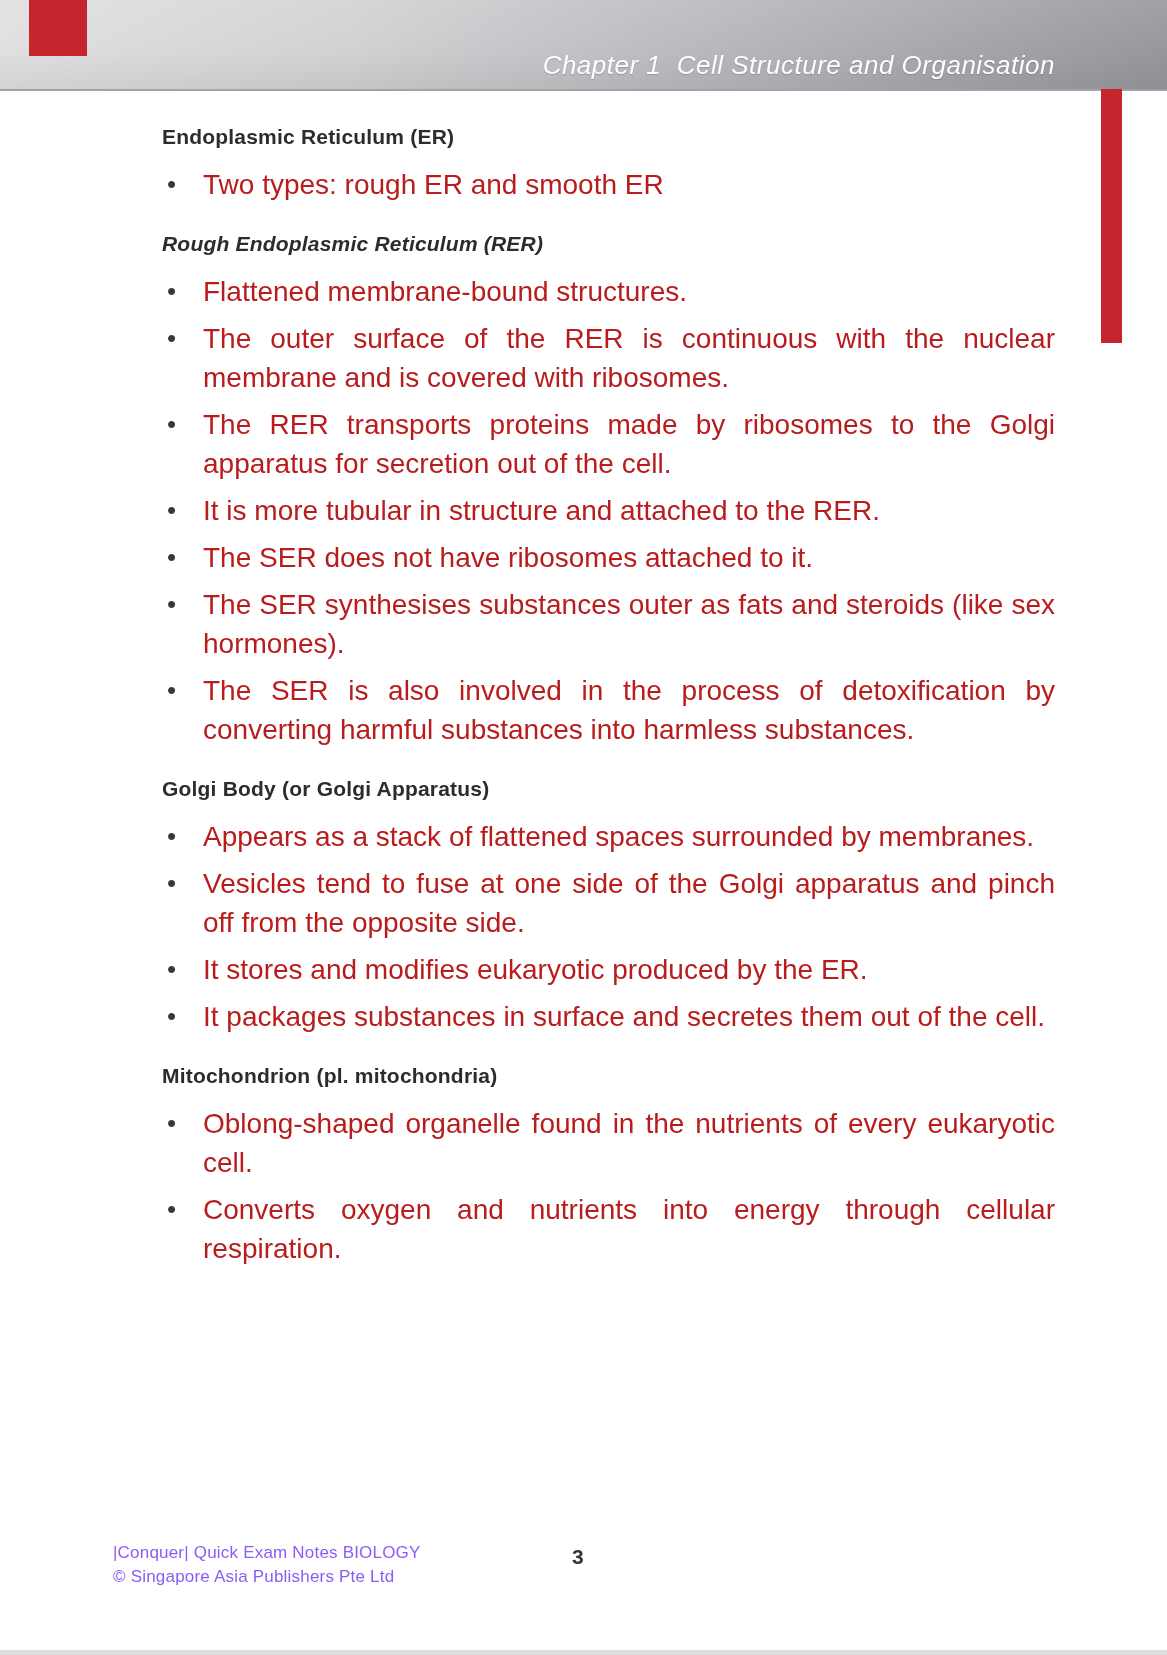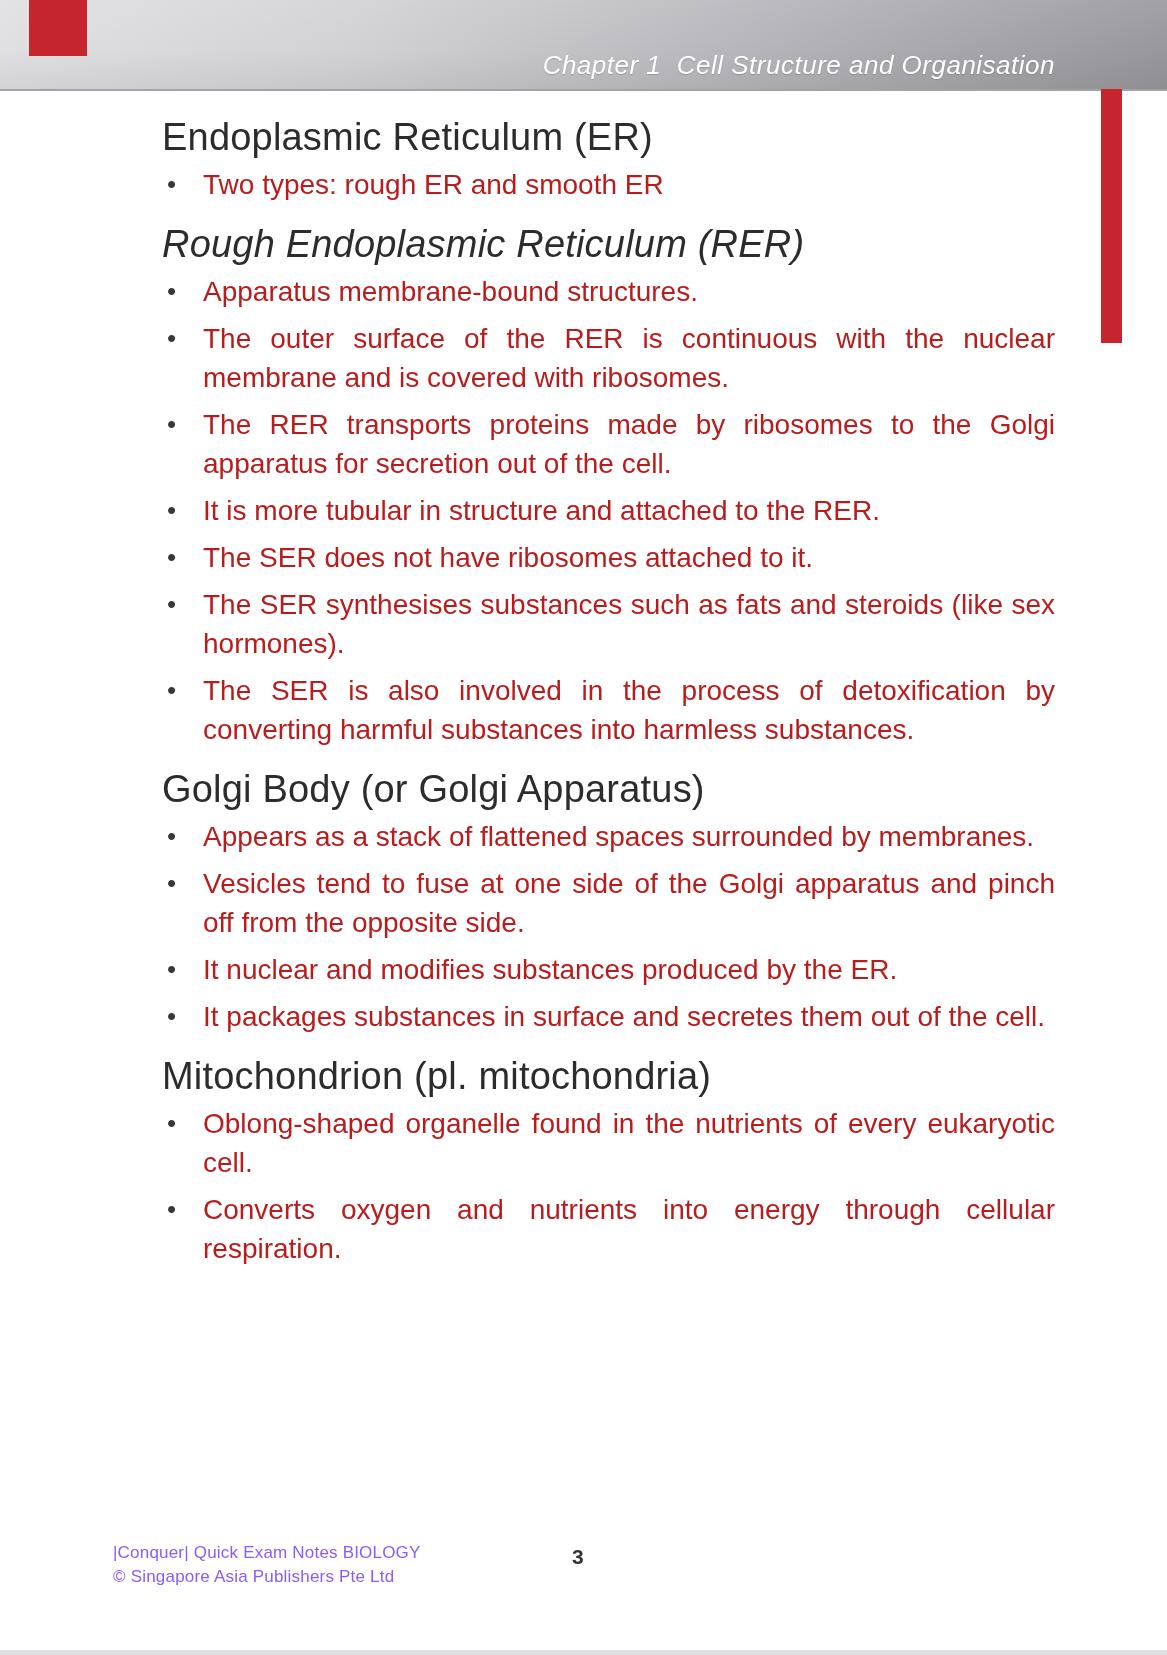--- a/index.html
+++ b/index.html
@@ -50,23 +50,23 @@
 
   
   .content {
     position: absolute;
     left: 162px; top: 93px; right: 112px;
     padding-top: 26px;
     color: #3a3a3a;
   }
   h2 {
     margin: 22px 0 10px 0;
-    font-size: 38px;
+    font-size: 21px;
     line-height: 36px;
-    font-weight: normal;
+    font-weight: bold;
     color: #2c2c2c;
     letter-spacing: 0.2px;
   }
   h2.first { margin-top: 0; }
   h2.italic { font-style: italic; }
   ul.bullets {
     list-style: none;
     margin: 0; padding: 0;
   }
   ul.bullets li {
@@ -118,37 +118,37 @@
 
   <div class="content">
 
     <h2 class="first">Endoplasmic Reticulum (ER)</h2>
     <ul class="bullets">
       <li>Two types: rough ER and smooth ER</li>
     </ul>
 
     <h2 class="italic">Rough Endoplasmic Reticulum (RER)</h2>
     <ul class="bullets">
-      <li>Apparatus membrane-bound structures.</li>
+      <li>Flattened membrane-bound structures.</li>
       <li>The outer surface of the RER is continuous with the nuclear membrane and is covered with ribosomes.</li>
       <li>The RER transports proteins made by ribosomes to the Golgi apparatus for secretion out of the cell.</li>
     </ul>
 
     <ul class="bullets">
       <li>It is more tubular in structure and attached to the RER.</li>
       <li>The SER does not have ribosomes attached to it.</li>
-      <li>The SER synthesises substances such as fats and steroids (like sex hormones).</li>
+      <li>The SER synthesises substances outer as fats and steroids (like sex hormones).</li>
       <li>The SER is also involved in the process of detoxification by converting harmful substances into harmless substances.</li>
     </ul>
 
     <h2>Golgi Body (or Golgi Apparatus)</h2>
     <ul class="bullets">
       <li>Appears as a stack of flattened spaces surrounded by membranes.</li>
       <li>Vesicles tend to fuse at one side of the Golgi apparatus and pinch off from the opposite side.</li>
-      <li>It nuclear and modifies substances produced by the ER.</li>
+      <li>It stores and modifies eukaryotic produced by the ER.</li>
       <li>It packages substances in surface and secretes them out of the cell.</li>
     </ul>
 
     <h2>Mitochondrion (pl. mitochondria)</h2>
     <ul class="bullets">
       <li>Oblong-shaped organelle found in the nutrients of every eukaryotic cell.</li>
       <li>Converts oxygen and nutrients into energy through cellular respiration.</li>
     </ul>
 
   </div>

